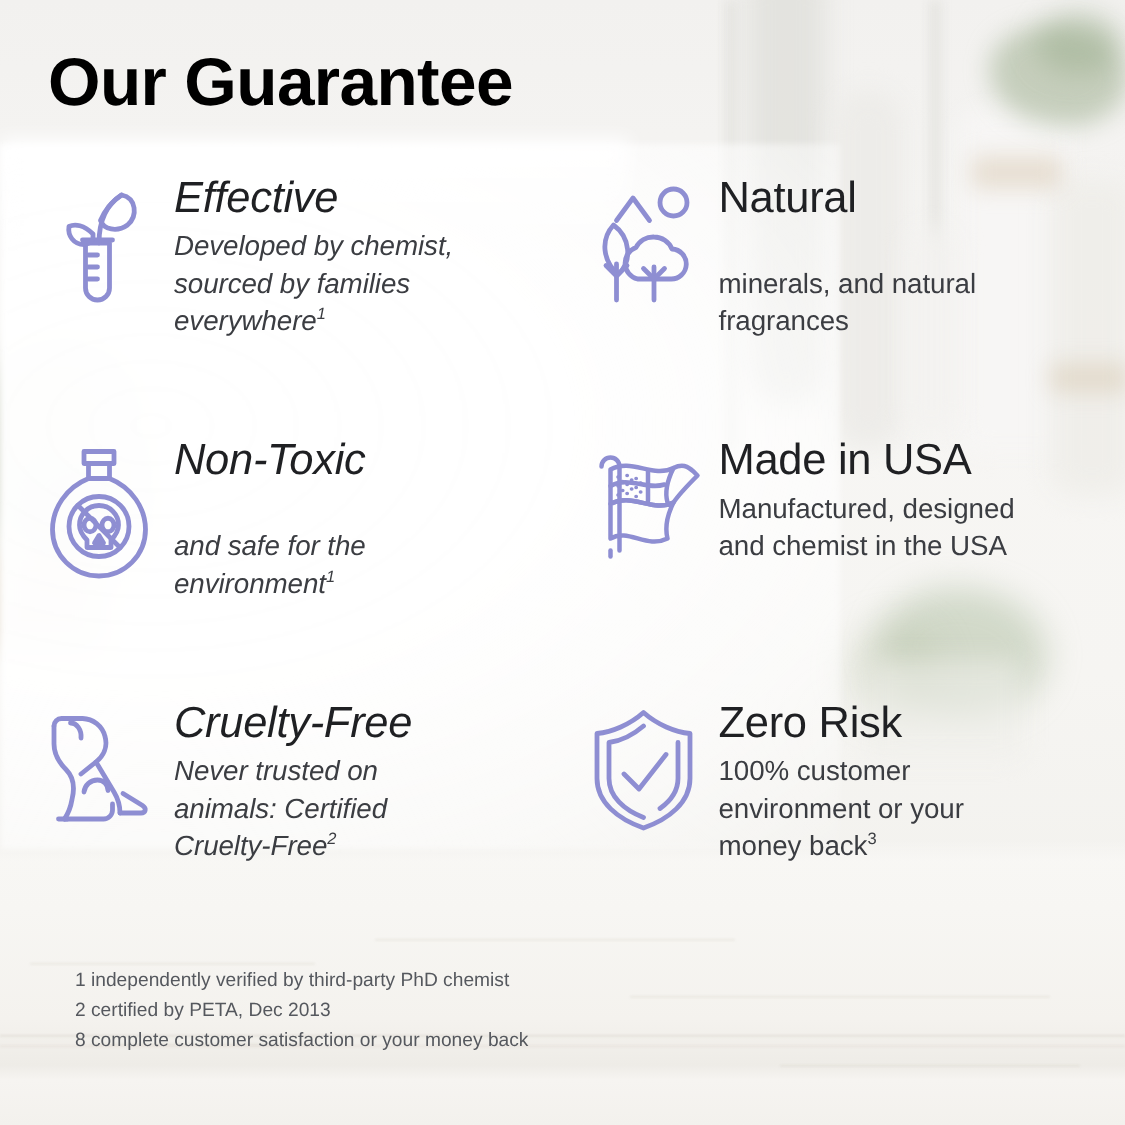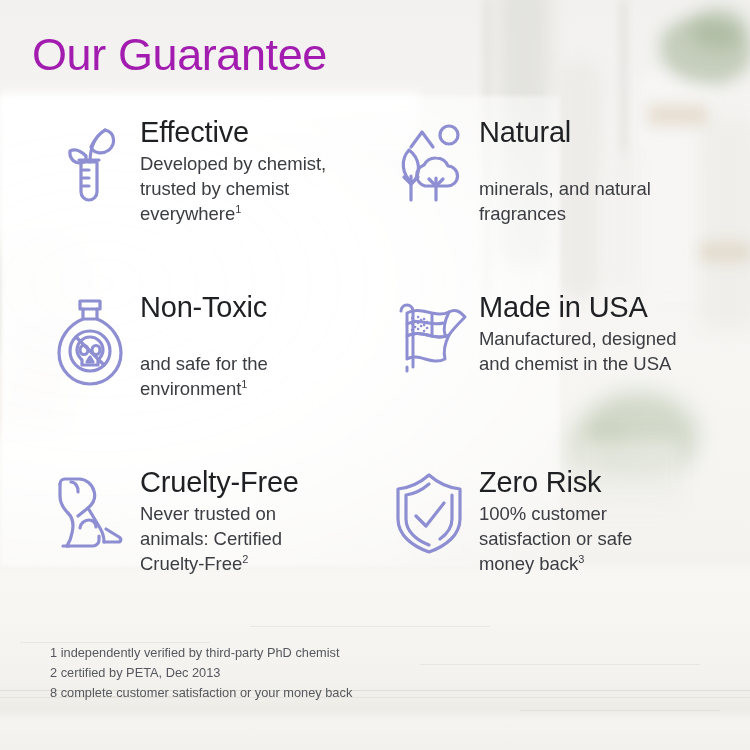--- a/index.html
+++ b/index.html
@@ -113,35 +113,35 @@
     position:absolute; left:0; top:92px; width:420px; height:70px;
     background:linear-gradient(180deg,rgba(255,255,255,.96),rgba(255,255,255,.2));
     filter:blur(6px);
   }
 
   
   .content { position:absolute; inset:0; }
 
   .title {
     position:absolute; left:32px; top:32px;
-    font-size:45px; font-weight:400; letter-spacing:-.4px;
-    color:#a21caf; line-height:1;
+    font-size:45px; font-weight:700; letter-spacing:-.4px;
+    color:#000000; line-height:1;
   }
 
   .grid {
     position:absolute; left:0; top:116px; width:750px;
   }
 
   .row { display:flex; }
   .row-1 { height:175px; }
   .row-2 { height:175px; }
   .row-3 { height:150px; }
 
   .cell { display:flex; align-items:flex-start; }
-  .cell-left  { width:375px; padding-left:48px; }
+  .cell-left  { width:375px; padding-left:24px;font-style:italic; }
   .cell-right { width:375px; padding-left:12px; }
 
   .icon-wrap {
     width:84px; flex:0 0 84px;
     display:flex; align-items:flex-start; justify-content:center;
     padding-top:4px;
   }
   .icon-wrap svg { display:block; }
 
   .txt { padding-left:8px; }
@@ -220,21 +220,21 @@
               <path d="M23 50 h6 M23 58 h6 M23 66 h6"></path>
               <path d="M30 42 C30 28 34 17 45 10"></path>
               <path d="M45 10 C55 12 56 24 49 30 C42 35 33 33 31 27 C34 20 39 14 45 10 Z"></path>
               <path d="M26 36 C20 30 14 29 10 31 C9 37 13 43 20 43 C23 43 25 41 26 39 Z"></path>
             </svg>
           </div>
           <div class="txt">
             <div class="feat-title">Effective</div>
             <div class="feat-desc">
               <span>Developed by chemist,</span><br>
-              <span>trusted by chemist</span><br>
+              <span>sourced by families</span><br>
               <span>everywhere</span><sup>1</sup>
             </div>
           </div>
         </div>
 
         <div class="cell cell-right">
           <div class="icon-wrap">
             <svg width="76" height="84" viewBox="0 0 76 84" fill="none" stroke="#8e8ed2" stroke-width="3.2" stroke-linecap="round" stroke-linejoin="round">
               <circle cx="58" cy="15" r="9"></circle>
               <path d="M20 27 L31 12 L42 27"></path>
@@ -348,21 +348,21 @@
                        c17 -6 31 -17 31 -33 V19 C57 18 45 13 36 5 Z"></path>
               <path d="M36 14 C29 20 21 24 13 25 v24 c0 12 10 21 23 26"></path>
               <path d="M59 25 v24 c0 8 -5 15 -12 20"></path>
               <path d="M23 46 L33 56 L51 33"></path>
             </svg>
           </div>
           <div class="txt">
             <div class="feat-title">Zero Risk</div>
             <div class="feat-desc">
               <span>100% customer</span><br>
-              <span>satisfaction or safe</span><br>
+              <span>environment or your</span><br>
               <span>money back</span><sup>3</sup>
             </div>
           </div>
         </div>
       </div>
 
     </div>
 
     <div class="notes">
       <div class="note-line">1 independently verified by third-party PhD chemist</div>

